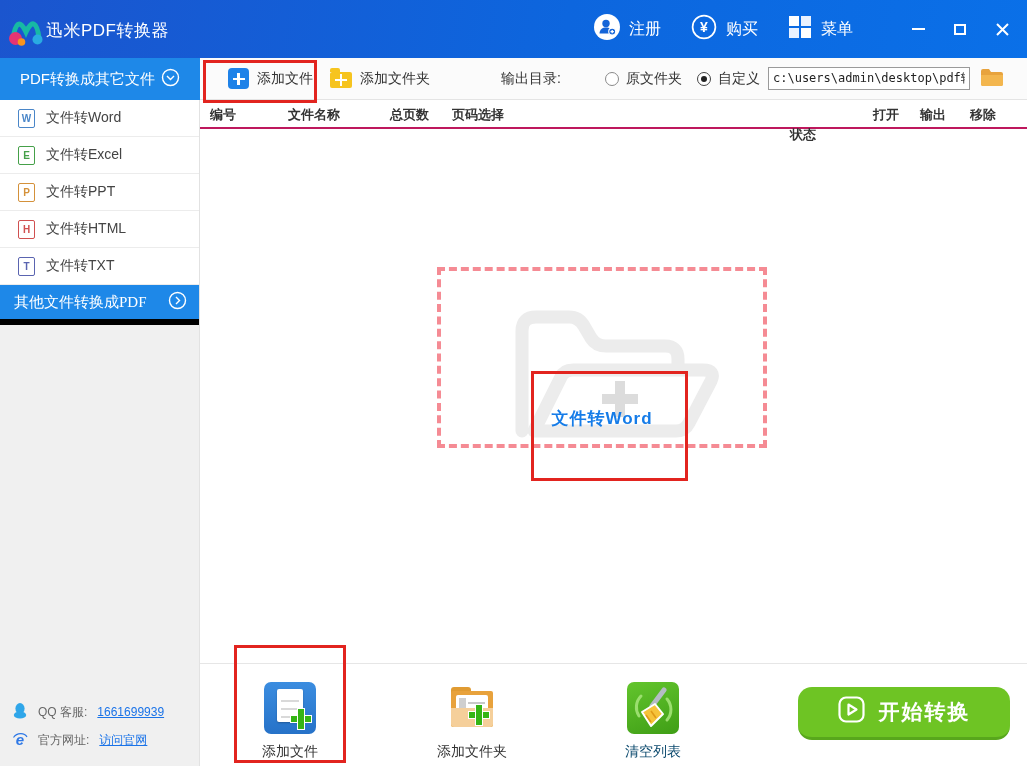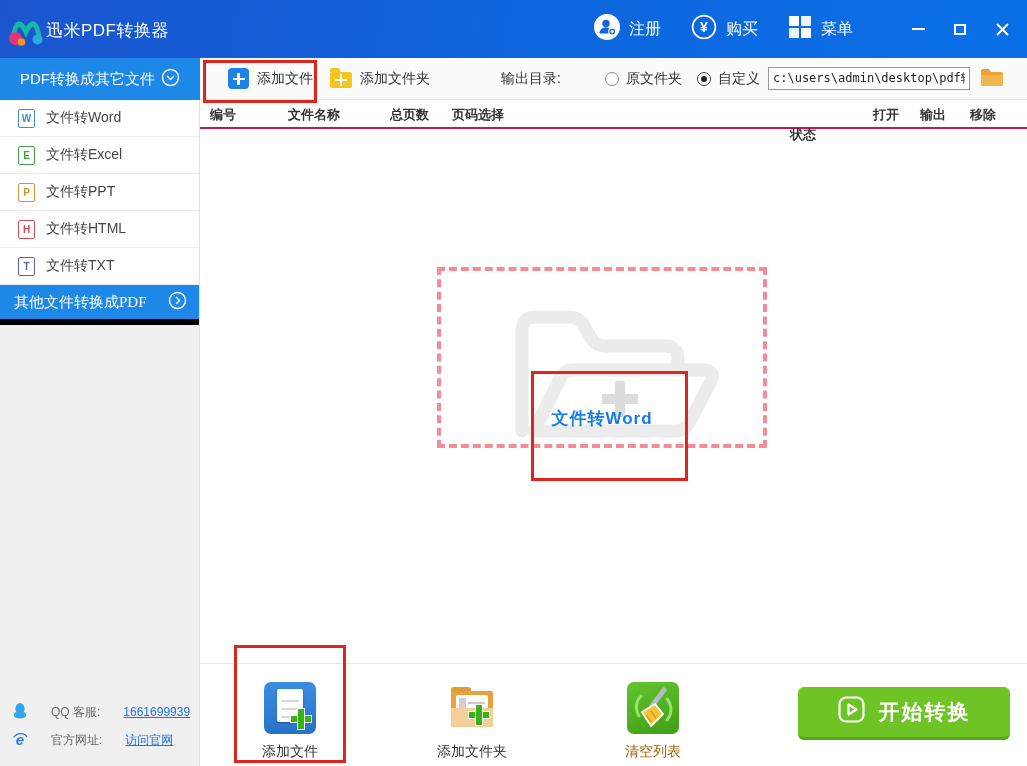--- a/index.html
+++ b/index.html
@@ -55,63 +55,63 @@
   .ic-word  { border-color:#4a86c8; color:#4a86c8; }
   .ic-excel { border-color:#45a049; color:#45a049; }
   .ic-ppt   { border-color:#d4913a; color:#d4913a; }
   .ic-html  { border-color:#d05050; color:#d05050; }
   .ic-txt   { border-color:#5a64b0; color:#5a64b0; }
   .imgicon  { width:18px; height:15px; border:1.5px solid #d86060; border-radius:2px; background:#fff;
     display:flex; align-items:center; justify-content:center; }
   .side-section { height:40px; background:#1e88e8; color:#fff; font-size:15px; display:flex; align-items:center;
     justify-content:space-between; padding:0 12px 0 14px; border-bottom:6px solid #000000; cursor:pointer;font-family:Liberation Serif, serif; }
   .contact { position:absolute; left:12px; bottom:16px; display:flex; flex-direction:column; gap:9px; font-size:12px; color:#666; }
-  .contact-row { display:flex; align-items:center; gap:23px; }
+  .contact-row { display:flex; align-items:center; gap:10px; }
   .contact a { color:#1a73e8;text-decoration:underline; }
 
   
   .main { position:absolute; left:200px; top:100px; width:827px; height:563px; background:#fff; }
   .thead { position:relative; height:29px; border-bottom:2px solid #be185d; font-size:13px; font-weight:bold; color:#333; }
   .thead span { position:absolute; top:6px; }
   .th-0{left:10px;} .th-1{left:88px;} .th-2{left:190px;} .th-3{left:252px;}
   .th-4{left:590px;margin-top:20px;} .th-5{left:673px;} .th-6{left:720px;font-family:Liberation Mono, monospace;} .th-7{left:770px;}
 
   .dropzone { position:absolute; left:237px; top:167px; width:330px; height:181px;
     border:4px dashed #f58b94; cursor:pointer; }
   .dz-folder { position:absolute; left:50%; top:22px; transform:translateX(-46%); }
   .dz-hint { position:absolute; left:0; right:0; bottom:14px; text-align:center;
     color:#157ce8; font-size:17px; font-weight:bold; letter-spacing:1px; }
 
   
   .bottombar { position:absolute; left:200px; top:663px; width:827px; height:103px; background:#fff; border-top:1px solid #e6e6e6; }
   .fbtn { position:absolute; top:18px; width:120px; display:flex; flex-direction:column; align-items:center; gap:9px; cursor:pointer; }
   .fbtn-1 { left:30px; } .fbtn-2 { left:212px; } .fbtn-3 { left:393px; }
   .fbtn .flabel { font-size:14px; color:#333; }
-  .fbtn .flabel.dim { color:#a16207; }
+  .fbtn .flabel.dim { color:#0c4a6e; }
   .fbtn-ic { width:52px; height:52px; border-radius:7px; position:relative; }
   .fi-file { background:linear-gradient(180deg,#3b8de0,#2672c8); }
   .fi-file .page { position:absolute; left:13px; top:7px; width:26px; height:33px; background:#fff; border-radius:2px;
     box-shadow:0 1px 2px rgba(0,0,0,.25);
     background-image:repeating-linear-gradient(to bottom, transparent 0 6px, #d9d9d9 6px 8px);
     background-size:18px 28px; background-position:4px 5px; background-repeat:no-repeat; background-color:#fff; }
   .fi-folder { background:transparent; }
   .fi-folder .tab { position:absolute; left:5px; top:5px; width:20px; height:8px; background:#e09b32; border-radius:3px 3px 0 0; }
   .fi-folder .back { position:absolute; left:5px; top:9px; width:42px; height:36px; background:#e8a23c; border-radius:2px; }
   .fi-folder .card { position:absolute; left:10px; top:13px; width:32px; height:18px; background:#fff; border-radius:2px;
     background-image:repeating-linear-gradient(to bottom, transparent 0 4px, #c9c9c9 4px 6px);
     background-size:17px 14px; background-position:12px 3px; background-repeat:no-repeat; background-color:#fff; }
   .fi-folder .card::before { content:""; position:absolute; left:3px; top:3px; width:7px; height:12px; background:#cfcfcf; }
   .fi-folder .flap { position:absolute; left:5px; top:26px; width:42px; height:19px; background:#f5cf9a; border-radius:0 0 3px 3px; }
   .gplus { position:absolute; }
   .gplus::before { content:""; position:absolute; left:0; top:7px; width:20px; height:6px; background:#35b515; border:1px solid #fff; }
   .gplus::after { content:""; position:absolute; left:7px; top:0; width:6px; height:20px; background:#35b515; border:1px solid #fff; }
   .fi-clean { background:linear-gradient(160deg,#63c52d,#3f9e16); }
 
   .start-btn { position:absolute; left:598px; top:23px; width:212px; height:53px; background:#6ec424;
-    border:none; border-bottom:3px solid #58a71c; border-radius:6px; color:#fff; font-size:21px; font-weight:bold;
+    border:none; border-bottom:3px solid #58a71c; border-radius:14px; color:#fff; font-size:21px; font-weight:bold;
     display:flex; align-items:center; justify-content:center; gap:14px; cursor:pointer;
     font-family:"Liberation Sans","DejaVu Sans",sans-serif; letter-spacing:2px; }
 
   
   .redbox { position:absolute; border:3px solid #e2241f; pointer-events:none; }
   .rb-toolbar { left:203px; top:60px; width:114px; height:43px; }
   .rb-center  { left:531px; top:371px; width:157px; height:110px; }
   .rb-bottom  { left:234px; top:645px; width:112px; height:118px; }
 
   a { text-decoration:underline; }

